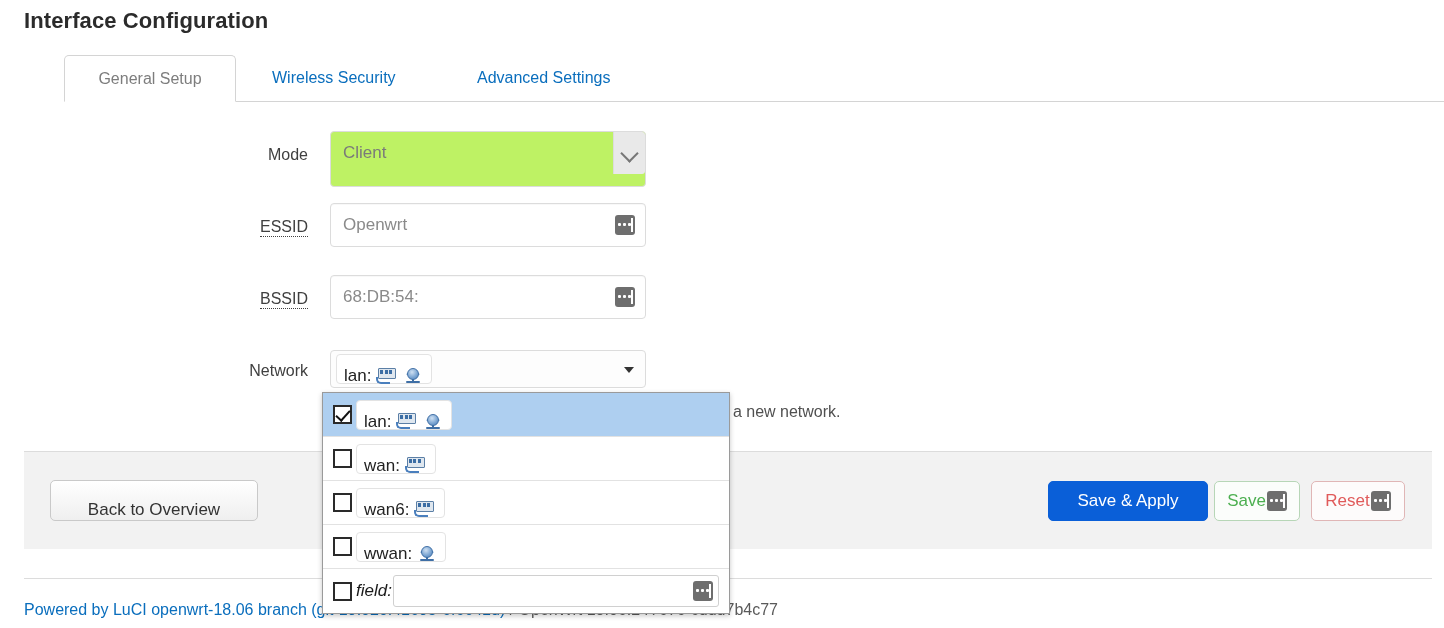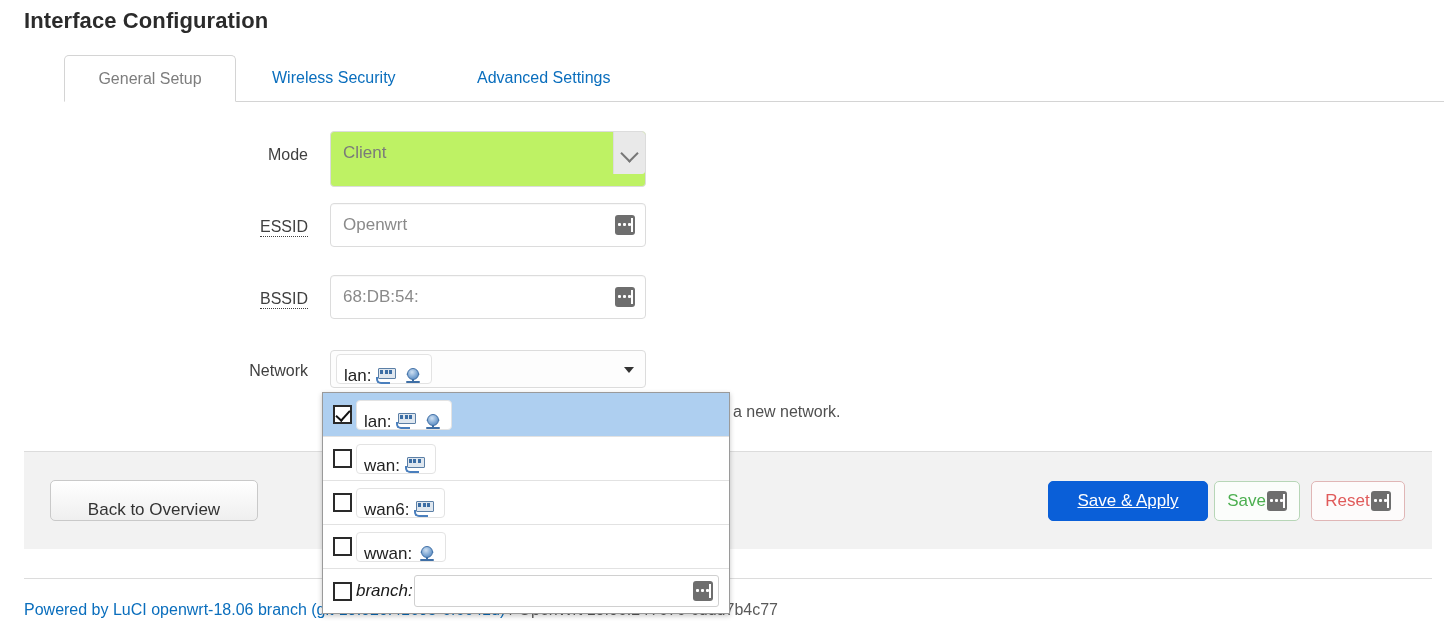--- a/index.html
+++ b/index.html
@@ -352,21 +352,20 @@
     border: 1px solid #c9c9c9;
     color: #333;
     align-items: flex-end;
   }
   .btn-saveapply {
     left: 1024px; top: 29px;
     width: 160px; height: 40px;
     background: #0a5fd8;
     border: 1px solid #0a5fd8;
     color: #fff;
-    text-decoration: underline;
   }
   .btn-save {
     left: 1190px; top: 29px;
     width: 86px; height: 40px;
     background: #fbfdfb;
     border: 1px solid #b7d6b7;
     color: #4caf50;
   }
   .btn-reset {
     left: 1287px; top: 29px;
@@ -577,21 +576,21 @@
           <span class="w w1"></span>
             <span class="mast"></span>
             <span class="base"></span>
             <span class="globe"></span>
         </span>
       </span>
     </div>
 
     <div class="dd-item">
       <span class="dd-check"></span>
-      <span class="dd-create-label">branch:</span>
+      <span class="dd-create-label">field:</span>
       <span class="dd-create-input">
         <span class="brokenimg">
           <span class="d d1"></span>
             <span class="d d2"></span>
             <span class="d d3"></span>
             <span class="bar"></span>
         </span>
       </span>
     </div>
 

